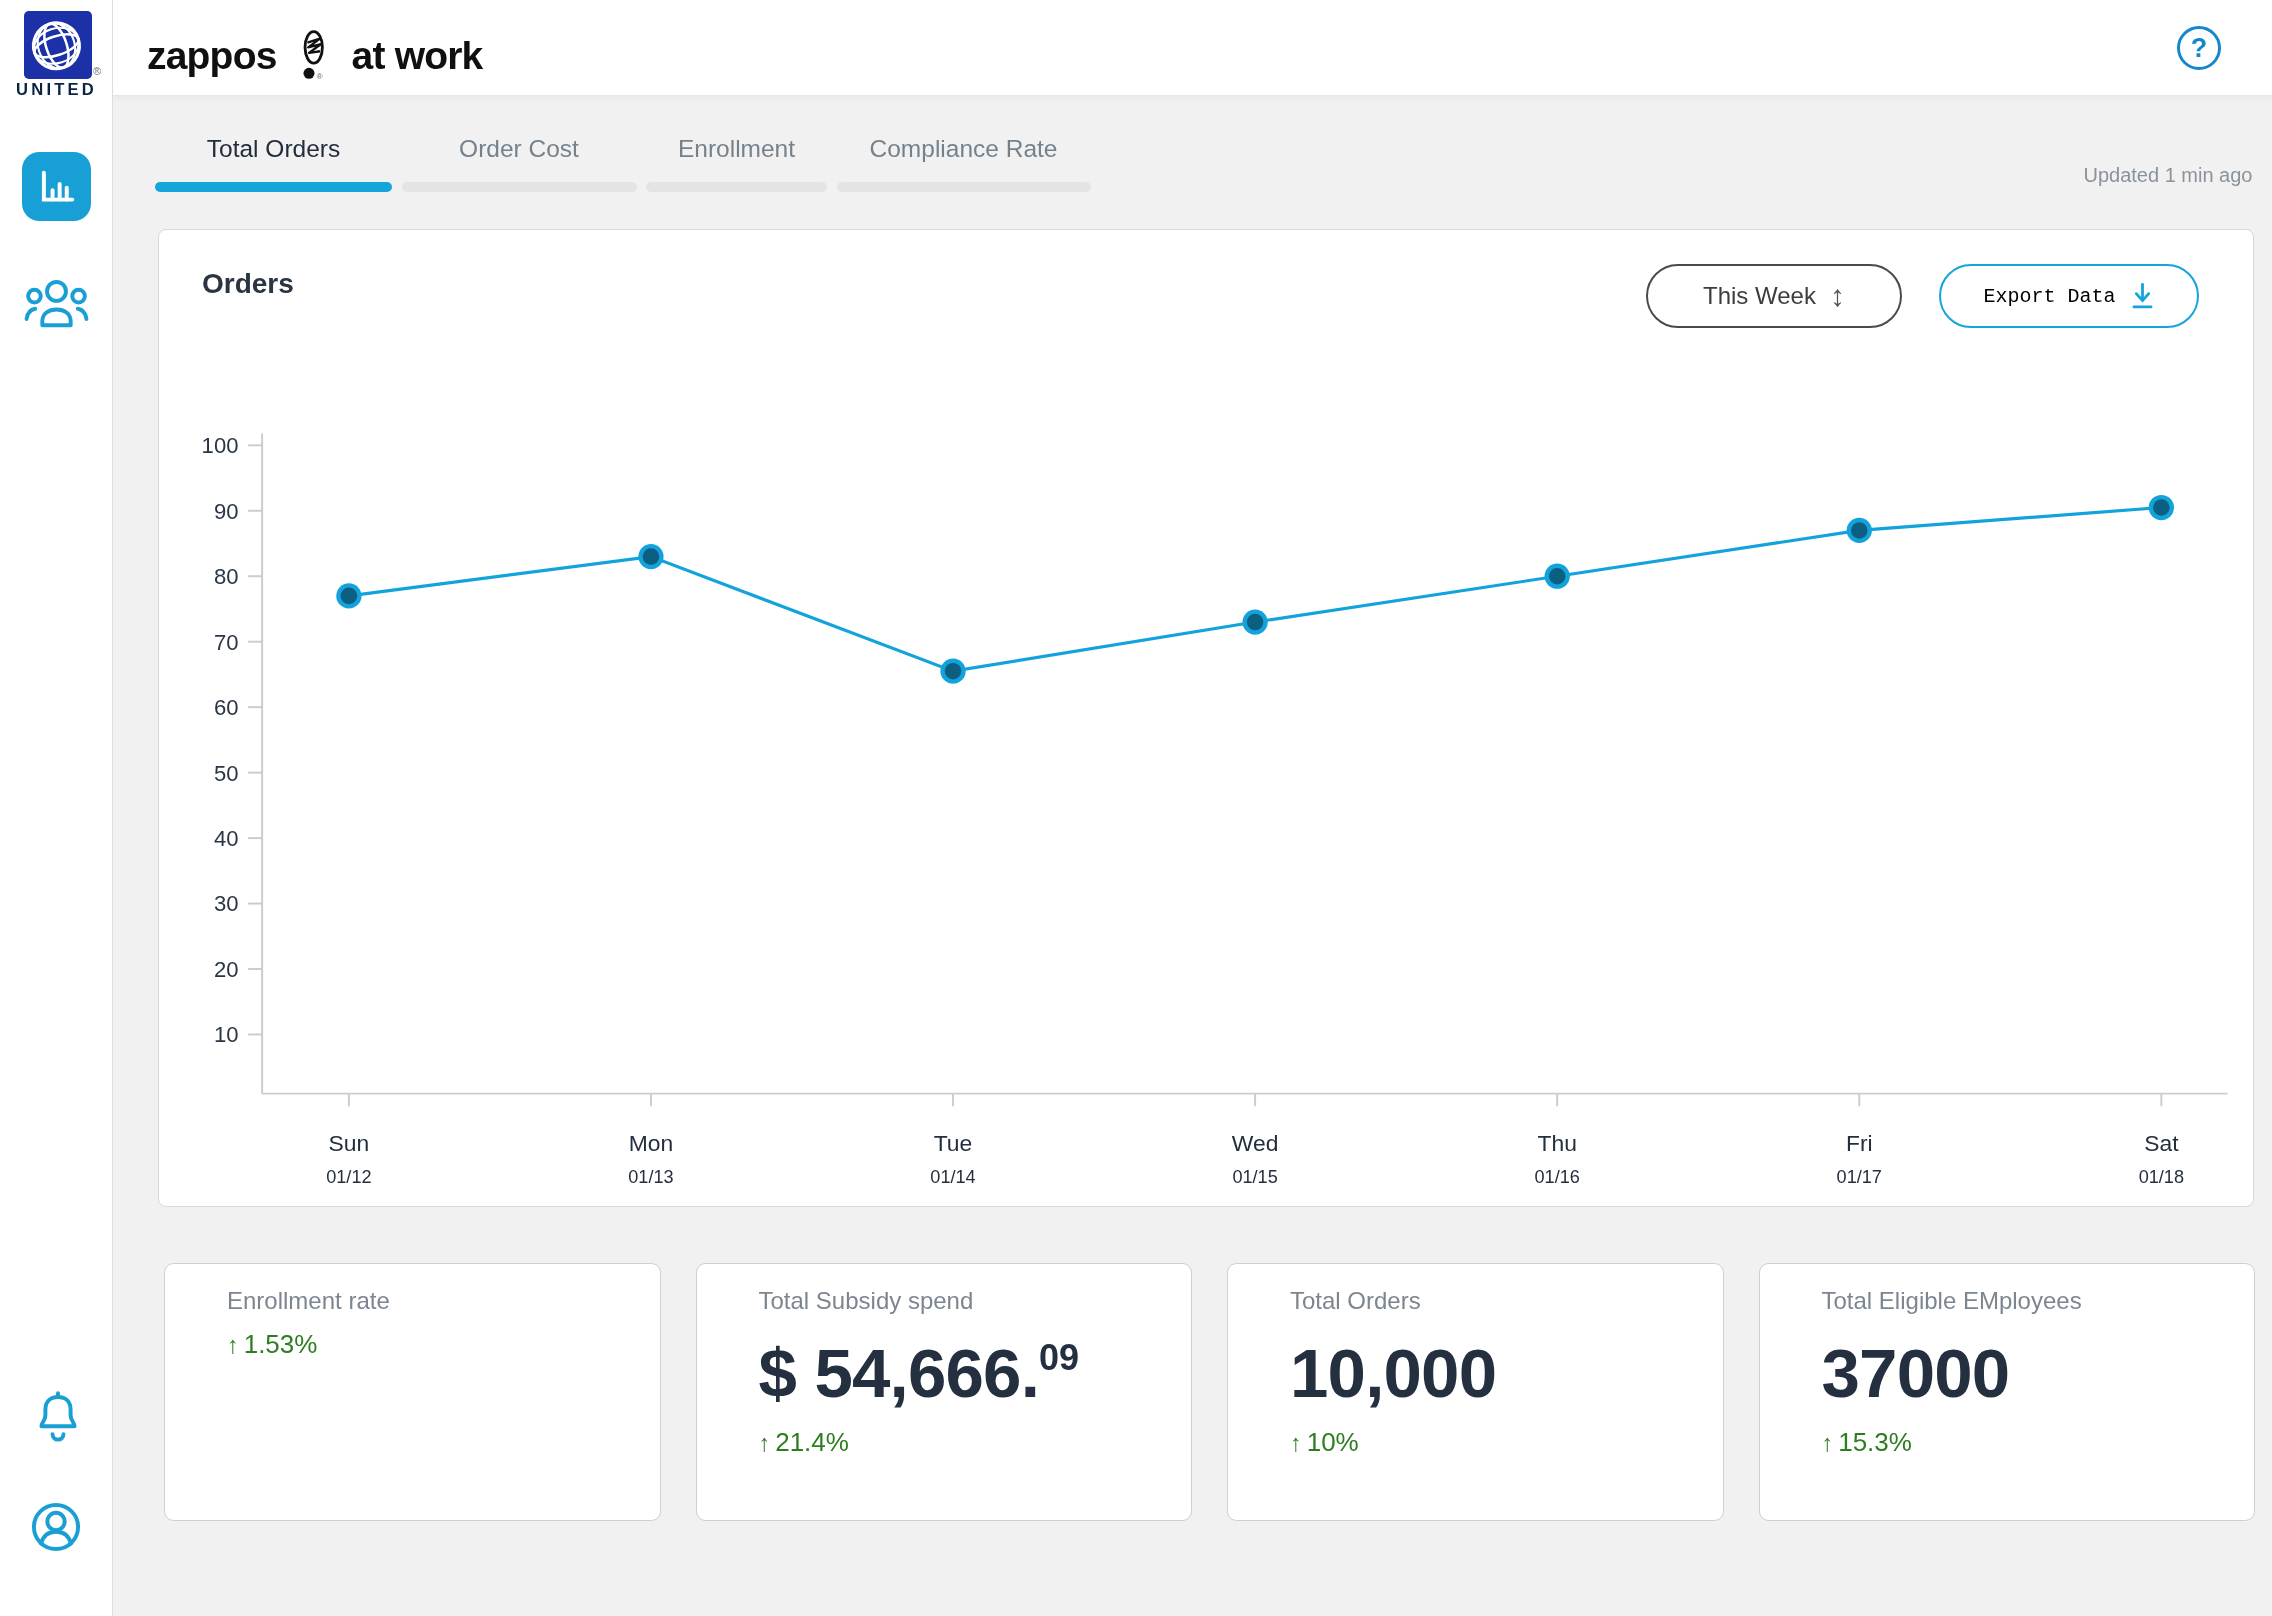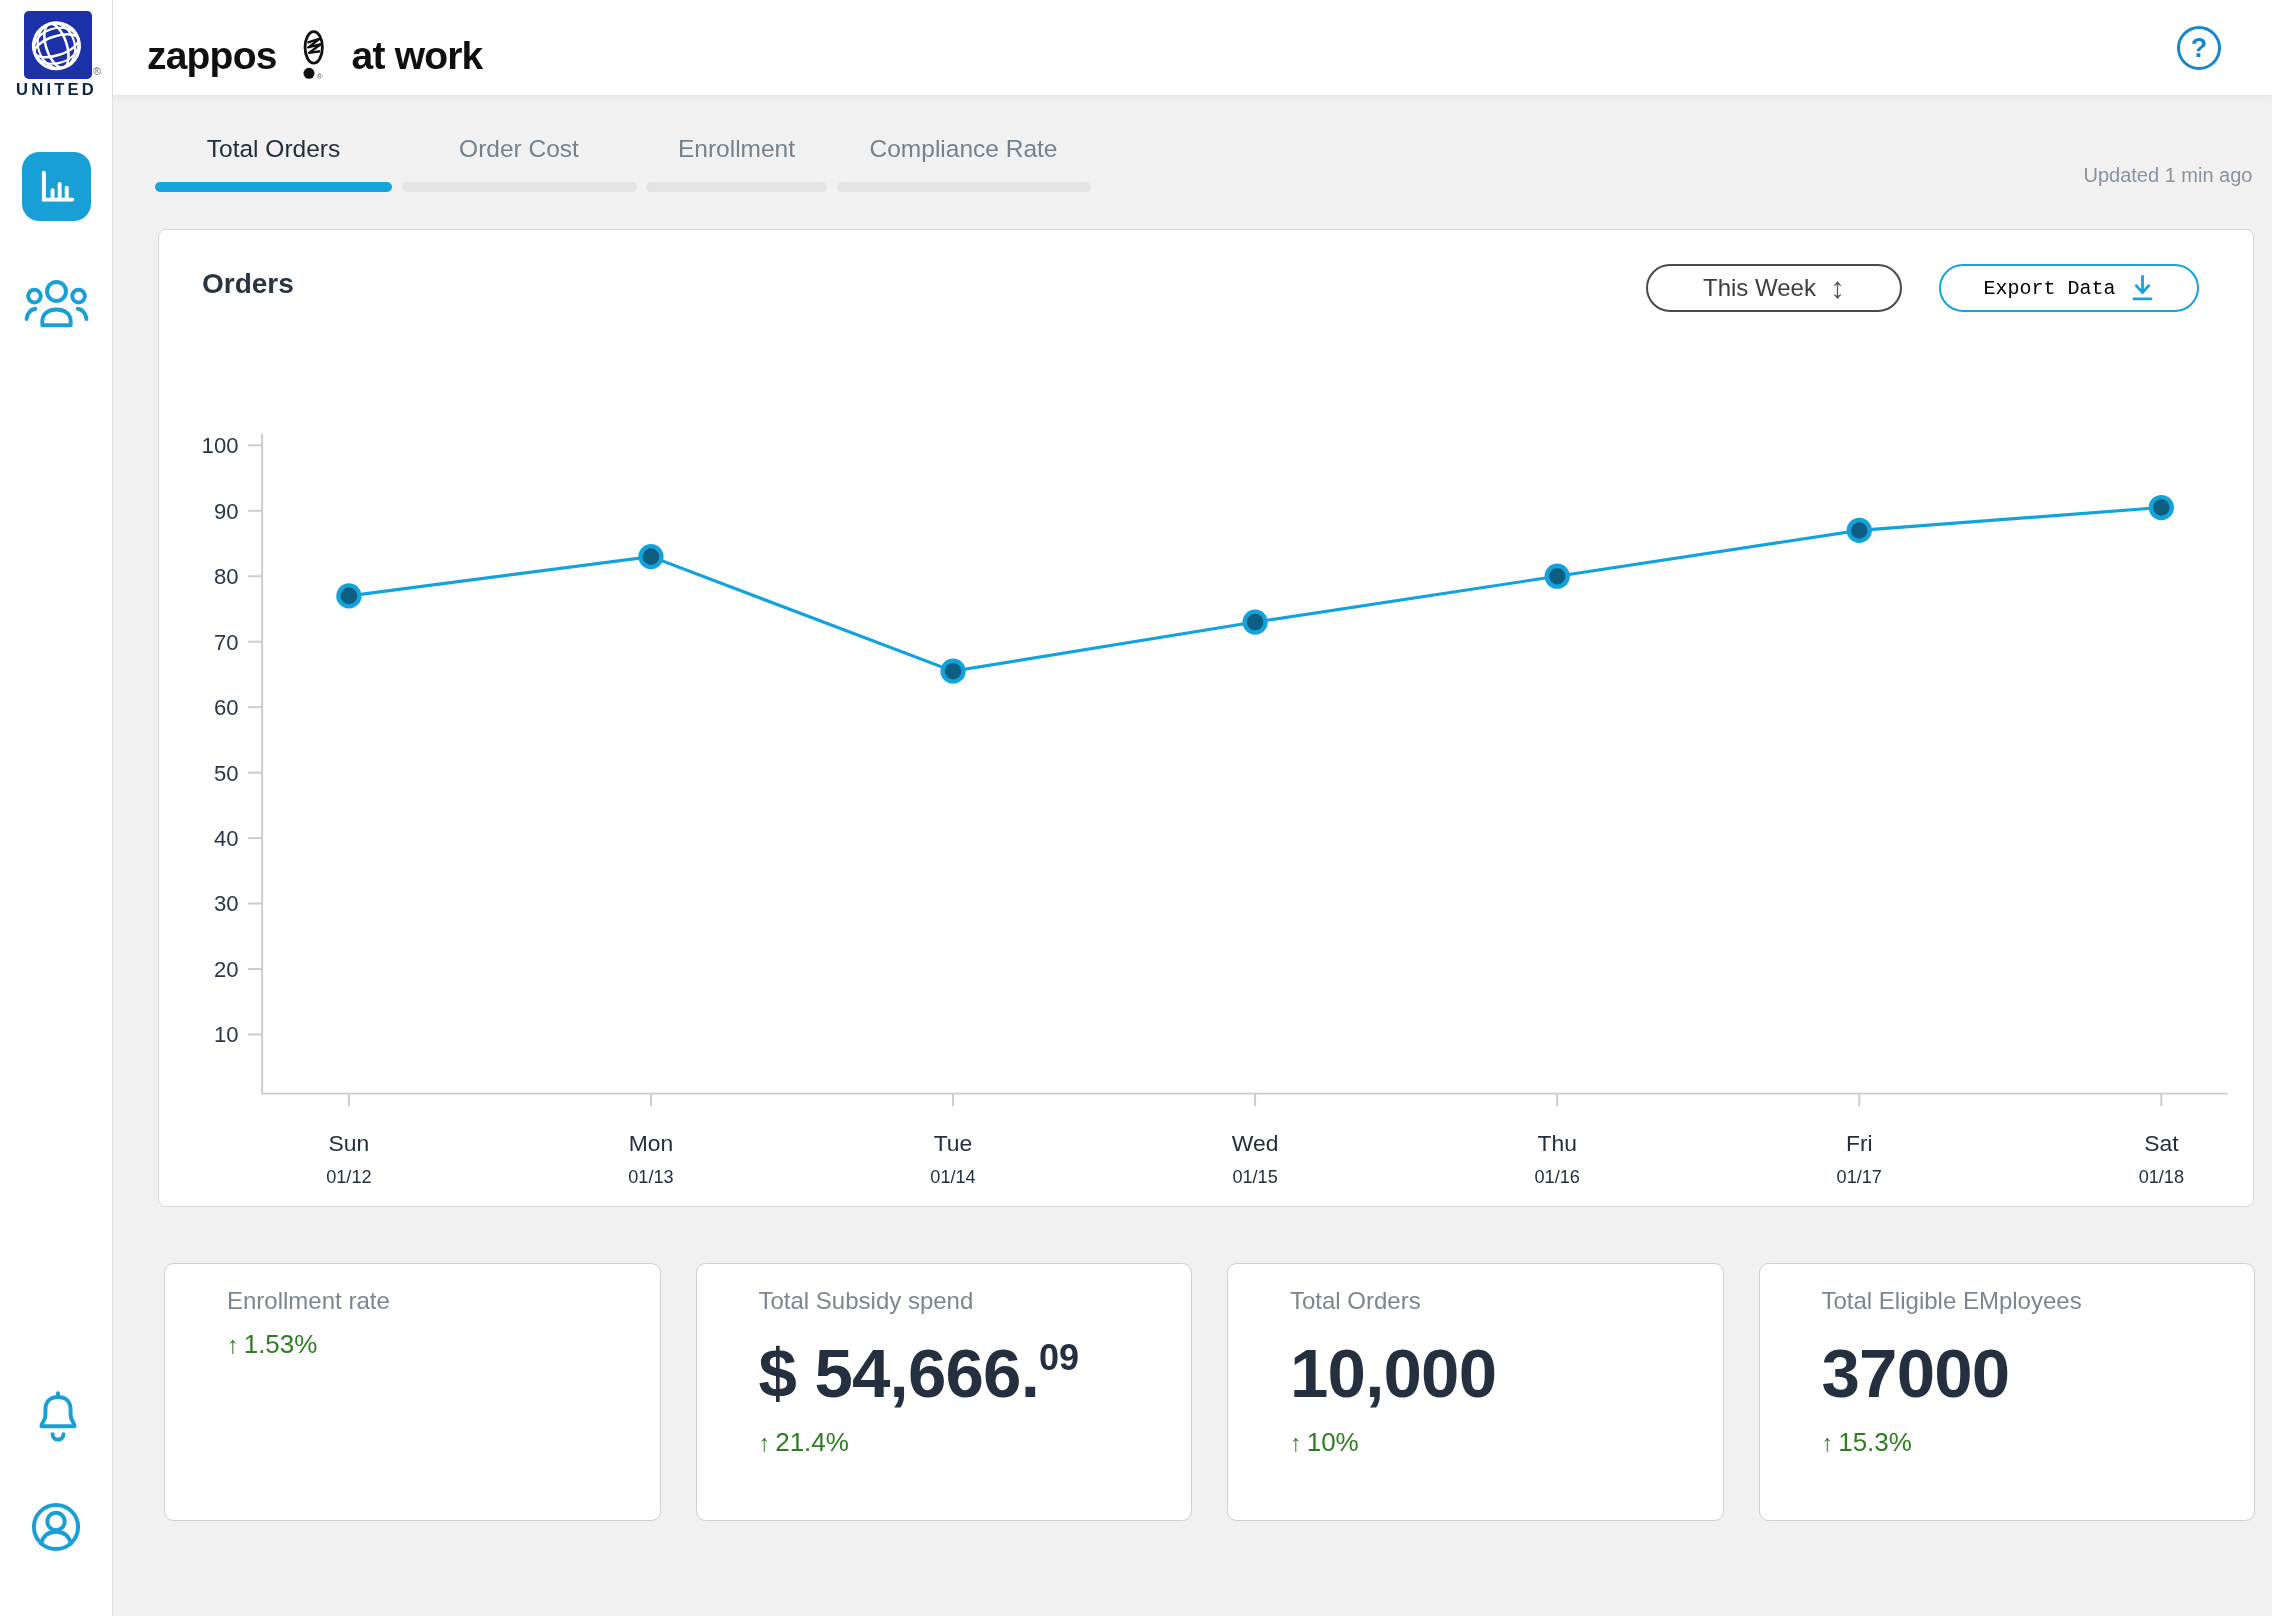--- a/index.html
+++ b/index.html
@@ -41,21 +41,21 @@
   .tab.active .label { color:#222E3C; font-weight:500; }
   .tab.active .bar { background:#14A5DB; }
   .tab:nth-child(1){ width:237px; } .tab:nth-child(2){ width:235px; }
   .tab:nth-child(3){ width:181px; } .tab:nth-child(4){ width:254px;justify-content:flex-end; }
   .updated { position:absolute; right:20.5px; top:68px; font-size:20px; color:#8A929B; }
 
   
   .chart-card { position:absolute; left:45px; top:133px; width:2096px; height:978px; background:#fff;
                 border:1.6px solid #D8D8D8; border-radius:8px; }
   .chart-title { position:absolute; left:43px; top:38px; font-size:28px; font-weight:700; color:#2A3442; }
-  .pill { position:absolute; top:34px; height:48px; border-radius:32px; display:flex; align-items:center;
+  .pill { position:absolute; top:34px; height:64px; border-radius:32px; display:flex; align-items:center;
           justify-content:center; gap:14px; background:#fff; cursor:pointer; }
   .range-pill { left:1487px; width:256px; border:2.4px solid #4A4A4A; }
   .range-pill .txt { font-size:24px; color:#3D3D3D; }
   .range-pill .arrows { font-size:30px; color:#555; line-height:1; }
   .export-pill { left:1780px; width:260px; border:2.4px solid #14A3DB; }
   .export-pill .txt { font-size:20px; font-weight:500; color:#000000;font-family:Liberation Mono, monospace; }
   #chart-svg { position:absolute; left:0; top:0; }
   .axis-line { stroke:#C9CDD1; stroke-width:2.5; }
   .ytick-label { font-size:28px; fill:#2A3645; }
   .day-label { font-size:29px; fill:#242F3E; }

